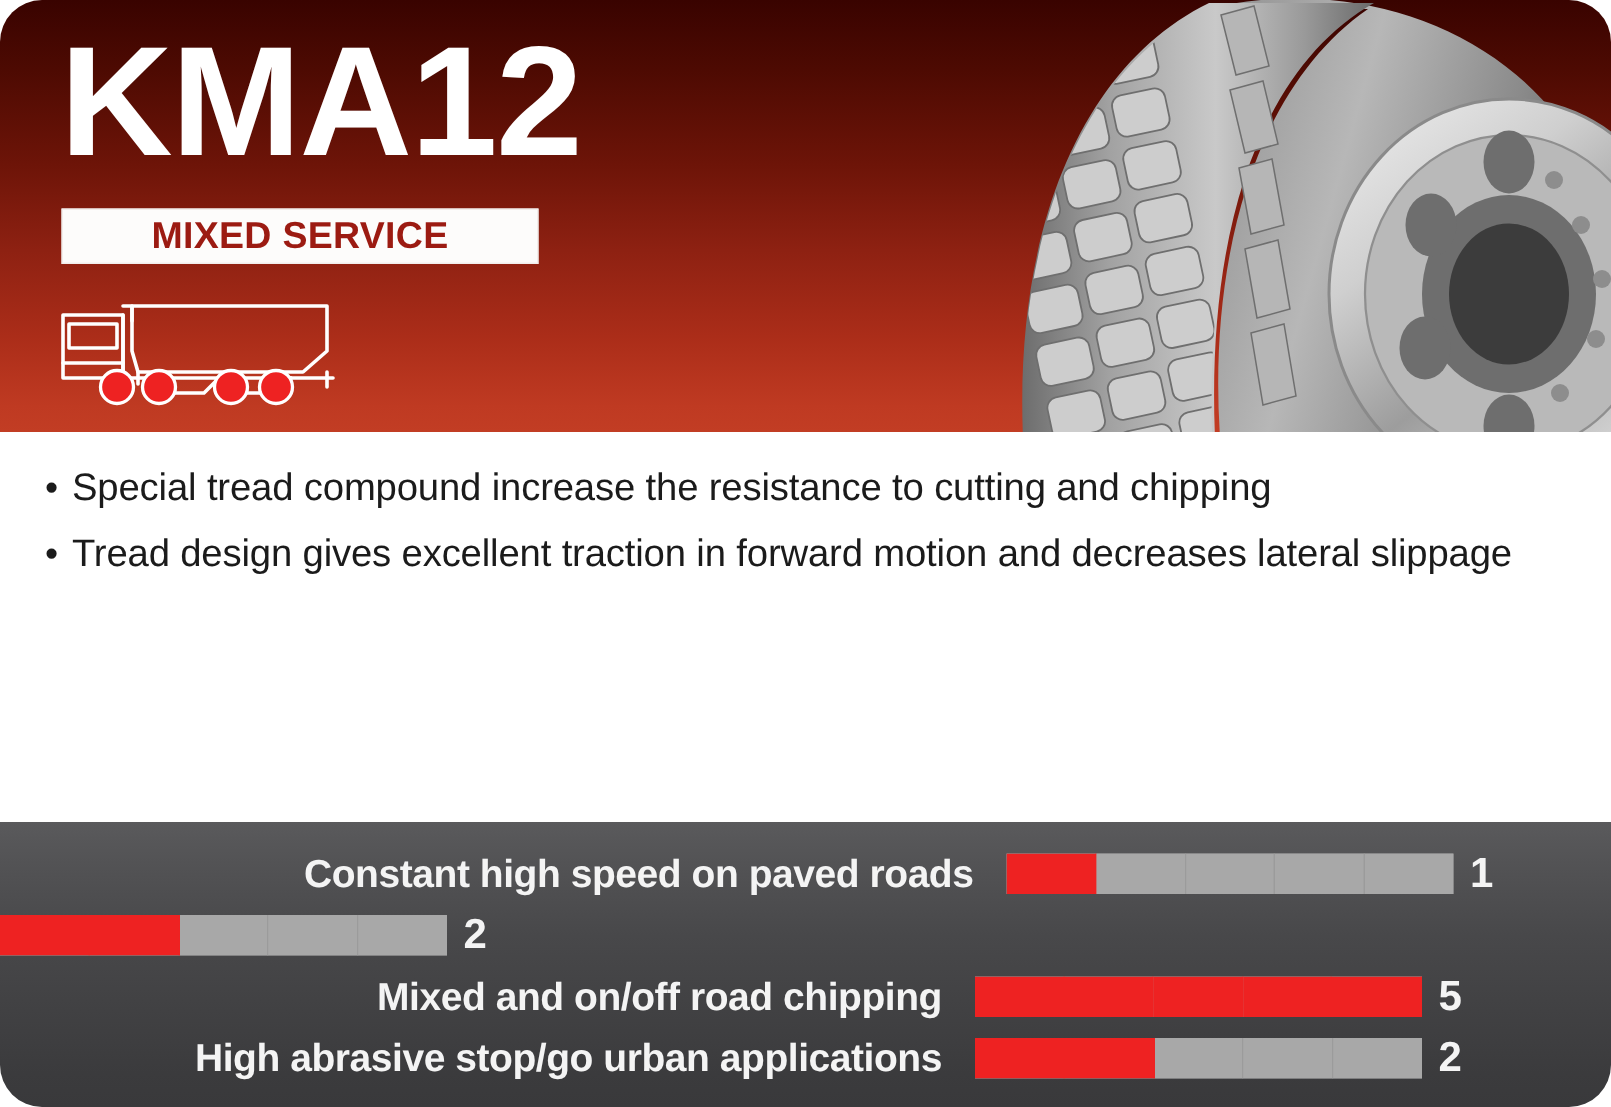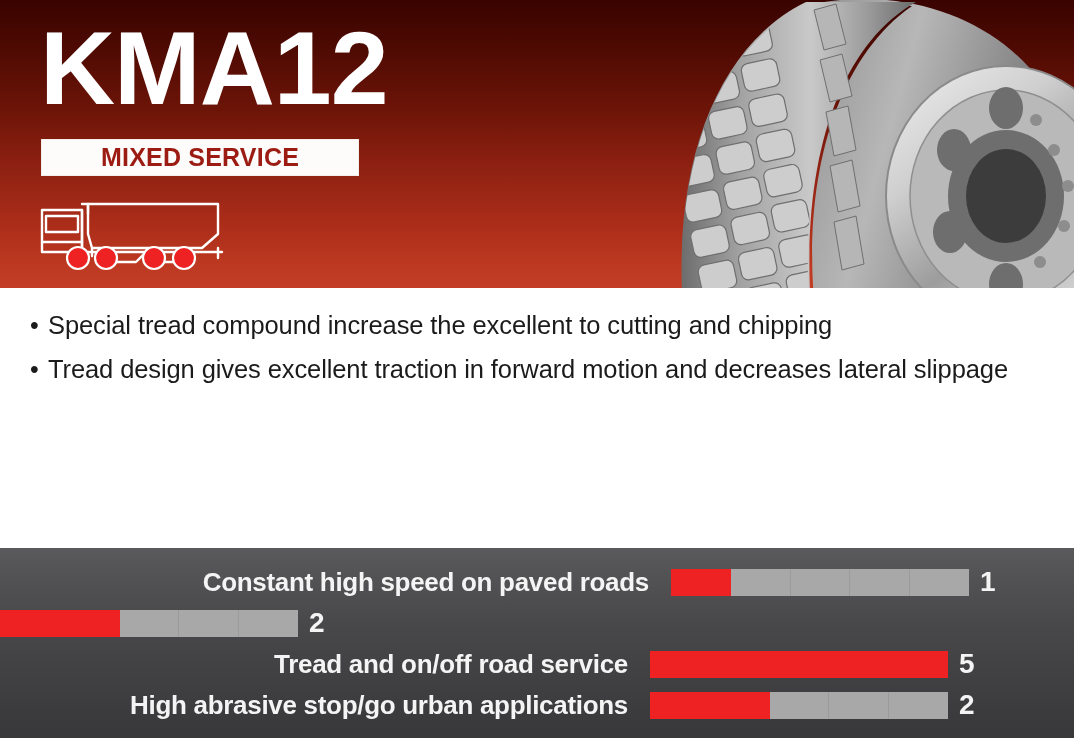--- a/index.html
+++ b/index.html
@@ -11,20 +11,21 @@
     font-family: "Liberation Sans", sans-serif;
     -webkit-font-smoothing: antialiased;
   }
 
   #sheet {
     position: relative;
     width: 1074px;
     height: 738px;
     overflow: hidden;
     background: #ffffff;
+    border-radius: 28px;
   }
 
   
   .header {
     position: absolute;
     left: 0;
     top: 0;
     width: 1074px;
     height: 288px;
     overflow: hidden;
@@ -345,21 +346,21 @@
         </svg>
       </div>
     </div>
   </div>
 
   <div class="body-area">
     <div class="bullet-list">
 
       <div class="bullet-item">
         <span class="bullet-dot">•</span>
-        <span class="bullet-text">Special tread compound increase the excellent to cutting and chipping</span>
+        <span class="bullet-text">Special tread compound increase the resistance to cutting and chipping</span>
       </div>
 
       <div class="bullet-item">
         <span class="bullet-dot">•</span>
         <span class="bullet-text">Tread design gives excellent traction in forward motion and decreases lateral slippage</span>
       </div>
 
     </div>
   </div>
 
@@ -382,21 +383,21 @@
         <div class="rating-seg filled"></div>
         <div class="rating-seg filled"></div>
         <div class="rating-seg"></div>
         <div class="rating-seg"></div>
         <div class="rating-seg"></div>
       </div>
       <div class="rating-value">2</div>
     </div>
 
     <div class="rating-row" style="top:96px;">
-      <div class="rating-label">Tread and on/off road service</div>
+      <div class="rating-label">Mixed and on/off road chipping</div>
       <div class="rating-bar">
         <div class="rating-seg filled"></div>
         <div class="rating-seg filled"></div>
         <div class="rating-seg filled"></div>
         <div class="rating-seg filled"></div>
         <div class="rating-seg filled"></div>
       </div>
       <div class="rating-value">5</div>
     </div>
 

